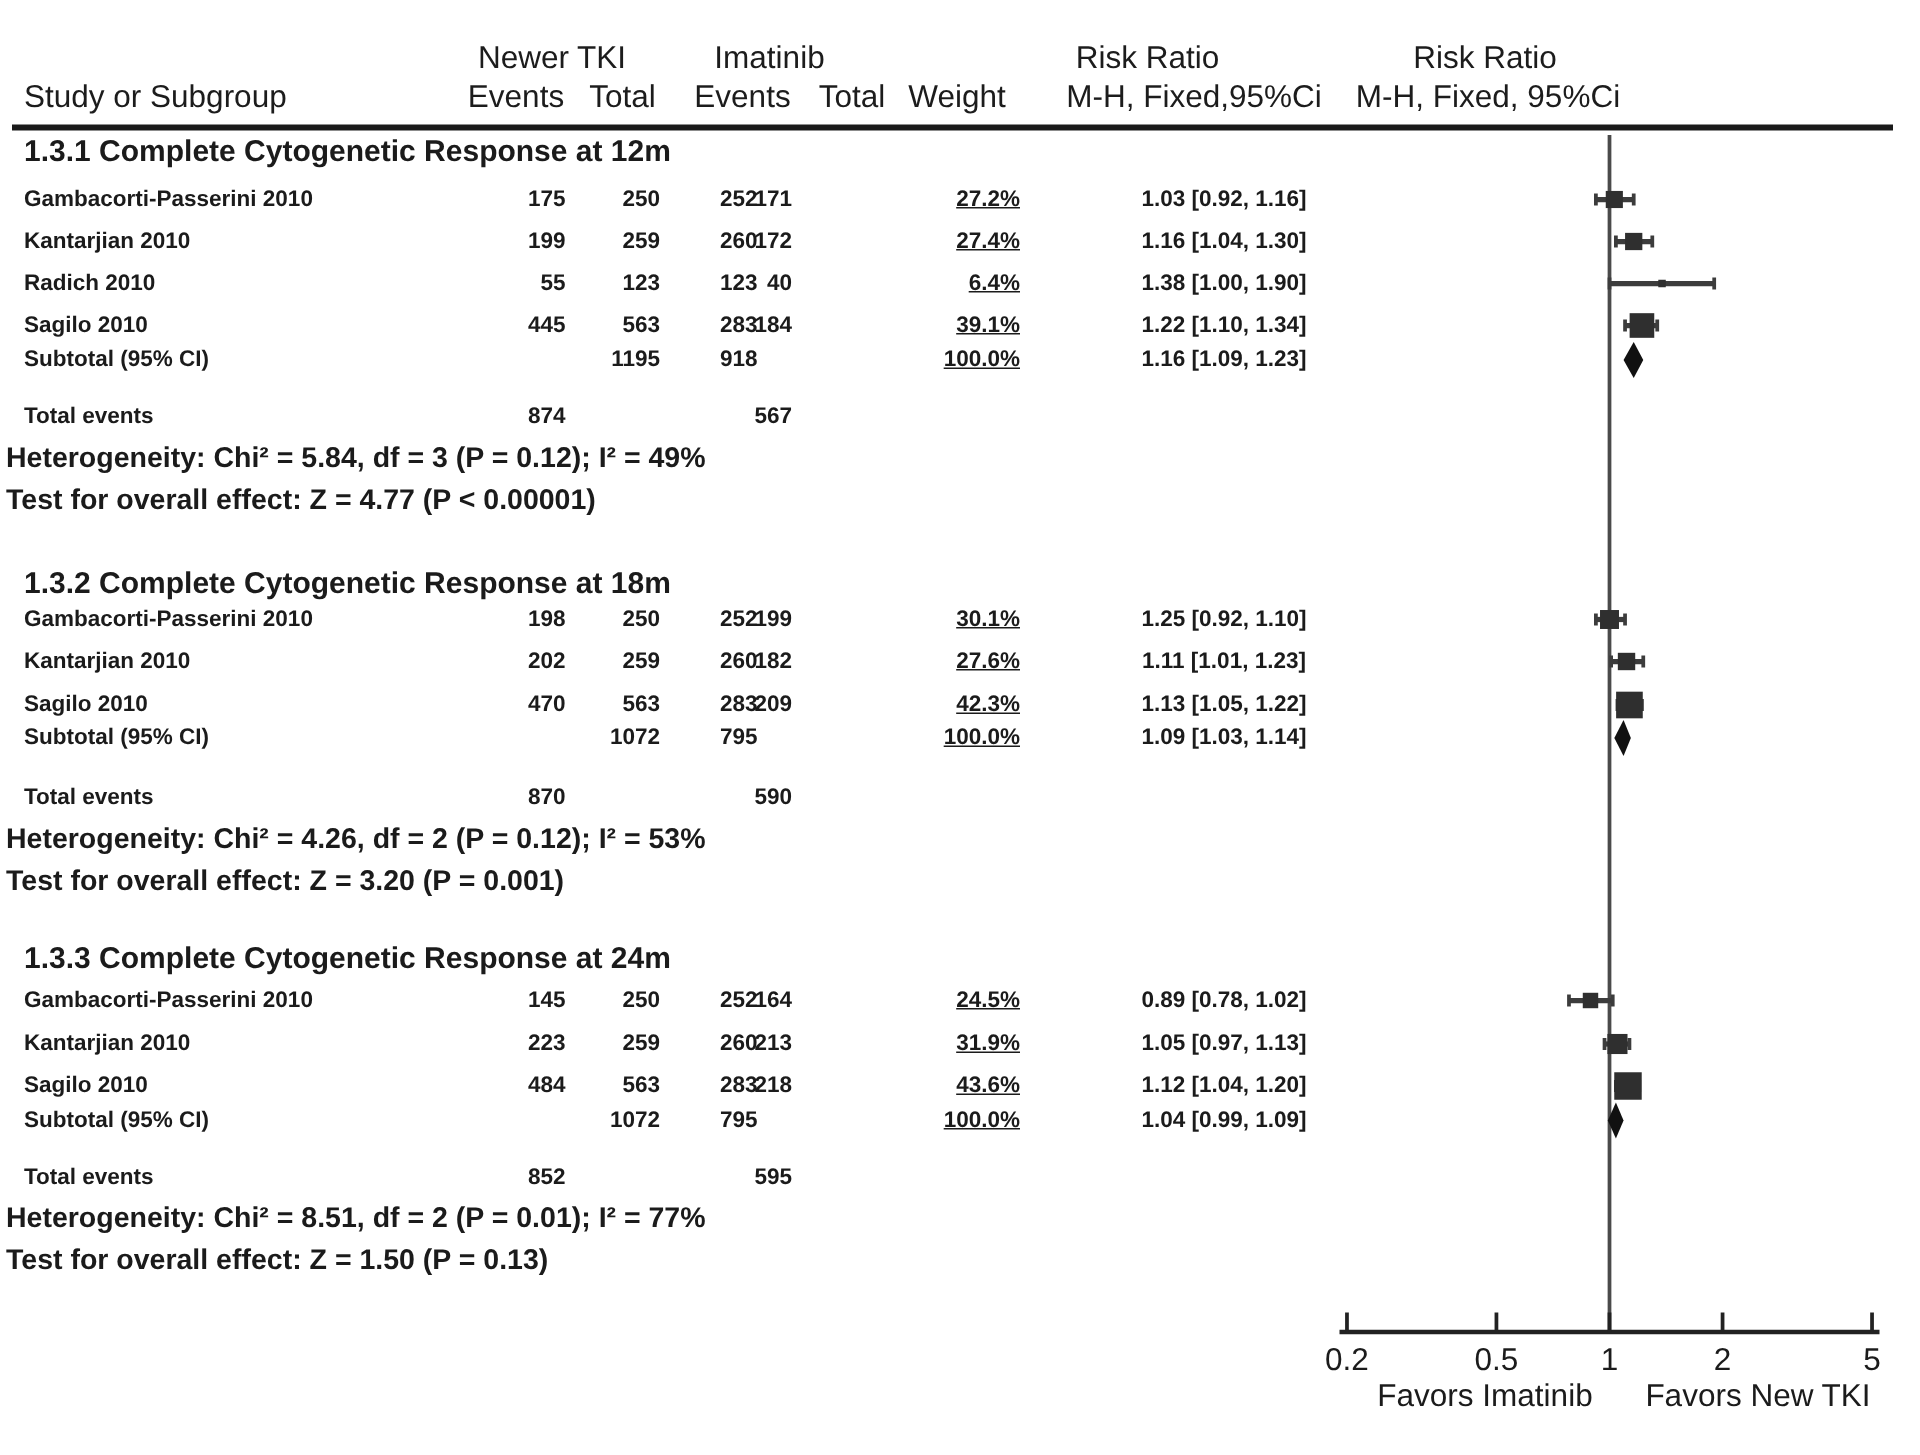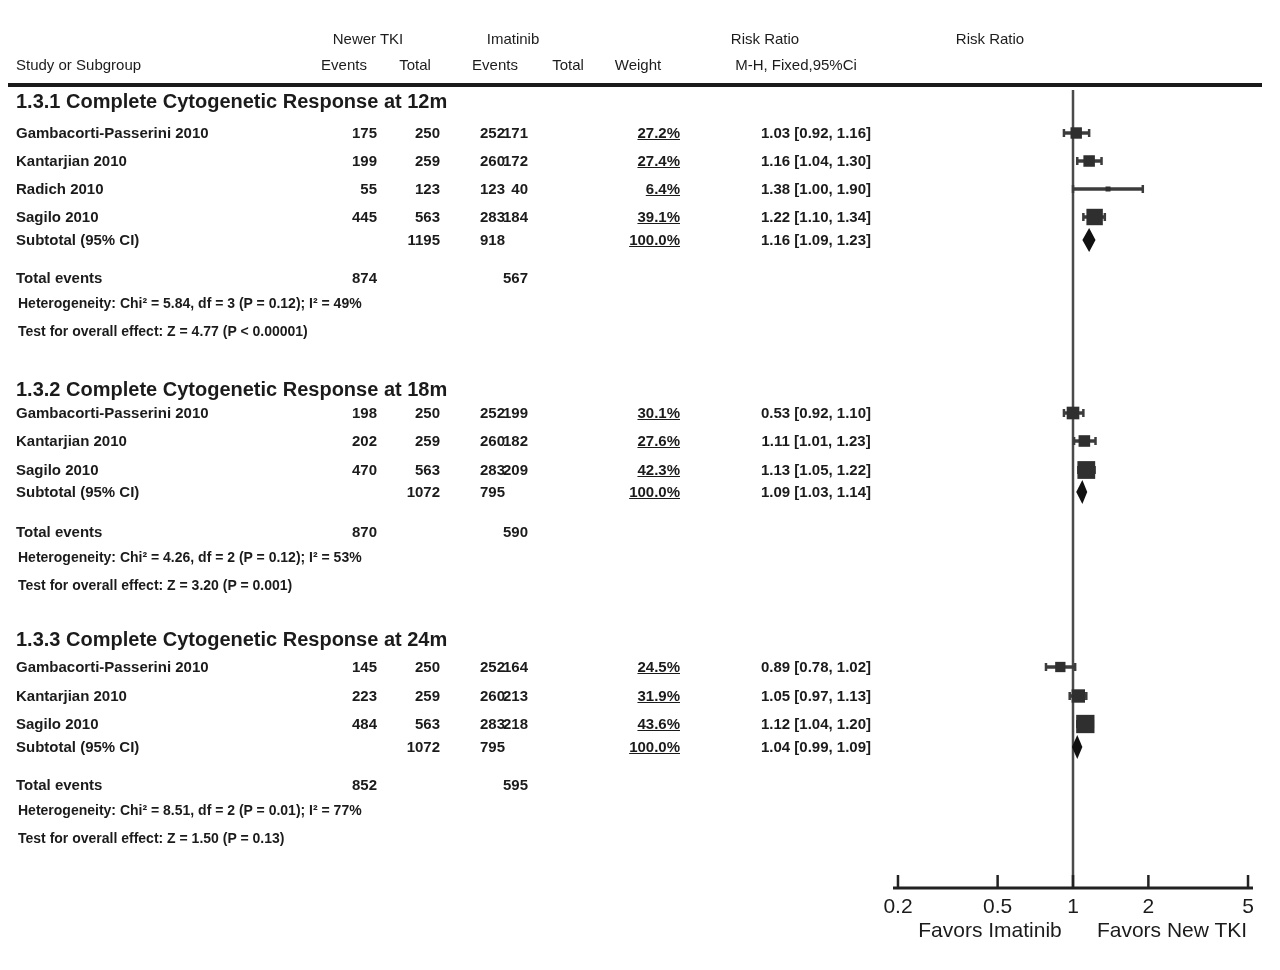--- a/index.html
+++ b/index.html
@@ -1,52 +1,53 @@
 <!DOCTYPE html>
 <html><head>
 <meta charset="utf-8">
 <style>
   html,body{margin:0;padding:0;background:#ffffff;}
   .figure{
     position:relative;width:1280px;height:970px;background:#ffffff;
     font-family:"Liberation Sans",sans-serif;color:#1b1b1b;overflow:hidden;
   }
   
-  .hcell{position:absolute;font-size:15px;line-height:24px;color:#1c1c1c;white-space:nowrap;}
+  .hcell{position:absolute;font-size:21px;line-height:24px;color:#1c1c1c;white-space:nowrap;}
   .hc{text-align:center;}
   .hdr-rule{position:absolute;left:8px;top:83px;width:1254px;height:4px;background:#1a1a1a;}
   
   .sec-title{position:absolute;left:16px;font-size:20px;font-weight:bold;white-space:nowrap;}
   .trow{position:absolute;left:0;width:920px;height:22px;}
   .trow span{position:absolute;font-size:15px;font-weight:bold;line-height:22px;white-space:nowrap;}
   .c-name{left:16px;}
   .c-e1{left:277px;width:100px;text-align:right;}
   .c-t1{left:340px;width:100px;text-align:right;}
   .c-e2{left:428px;width:100px;text-align:right;}
   .c-t2{left:480px;width:100px;text-align:left;}
   .c-w{left:580px;width:100px;text-align:right;text-decoration:underline;}
   .c-rr{left:716px;width:200px;text-align:center;}
-  .stat-line{position:absolute;left:18px;font-size:14px;font-weight:bold;white-space:nowrap;}
+  .stat-line{position:absolute;left:4px;font-size:19px;font-weight:bold;white-space:nowrap;}
 </style>
 </head>
 <body>
 
 <div class="figure">
 
   <div class="hcell" style="left:16px;top:53px;">Study or Subgroup</div>
   <div class="hcell hc" style="left:308px;top:27px;width:120px;">Newer TKI</div>
   <div class="hcell hc" style="left:453px;top:27px;width:120px;">Imatinib</div>
   <div class="hcell hc" style="left:665px;top:27px;width:200px;">Risk Ratio</div>
   <div class="hcell hc" style="left:890px;top:27px;width:200px;">Risk Ratio</div>
   <div class="hcell hc" style="left:294px;top:53px;width:100px;">Events</div>
   <div class="hcell hc" style="left:365px;top:53px;width:100px;">Total</div>
   <div class="hcell hc" style="left:445px;top:53px;width:100px;">Events</div>
   <div class="hcell hc" style="left:518px;top:53px;width:100px;">Total</div>
   <div class="hcell hc" style="left:588px;top:53px;width:100px;">Weight</div>
   <div class="hcell hc" style="left:670px;top:53px;width:220px;margin-left:16px;">M-H, Fixed,95%Ci</div>
+  <div class="hcell hc" style="left:882px;top:53px;width:220px;">M-H, Fixed, 95%Ci</div>
 
   <div class="hdr-rule"></div>
 
   <div id="sections">
       <div class="sec-title" style="top: 90px;">1.3.1 Complete Cytogenetic Response at 12m</div>
       <div class="trow" style="top: 122px;">
         <span class="c-name">Gambacorti-Passerini 2010</span>
         <span class="c-e1">175</span>
         <span class="c-t1">250</span>
         <span class="c-e2">171</span>
@@ -96,21 +97,21 @@
       <div class="stat-line" style="top: 295px;">Heterogeneity: Chi² = 5.84, df = 3 (P = 0.12); I² = 49%</div>
       <div class="stat-line" style="top: 323px;">Test for overall effect: Z = 4.77 (P &lt; 0.00001)</div>
       <div class="sec-title" style="top: 378px;">1.3.2 Complete Cytogenetic Response at 18m</div>
       <div class="trow" style="top: 402px;">
         <span class="c-name">Gambacorti-Passerini 2010</span>
         <span class="c-e1">198</span>
         <span class="c-t1">250</span>
         <span class="c-e2">199</span>
         <span class="c-t2">252</span>
         <span class="c-w">30.1%</span>
-        <span class="c-rr">0.53 [0.92, 1.10]</span>
+        <span class="c-rr">1.25 [0.92, 1.10]</span>
       </div>
       <div class="trow" style="top: 430px;">
         <span class="c-name">Kantarjian 2010</span>
         <span class="c-e1">202</span>
         <span class="c-t1">259</span>
         <span class="c-e2">182</span>
         <span class="c-t2">260</span>
         <span class="c-w">27.6%</span>
         <span class="c-rr">1.11 [1.01, 1.23]</span>
       </div>

